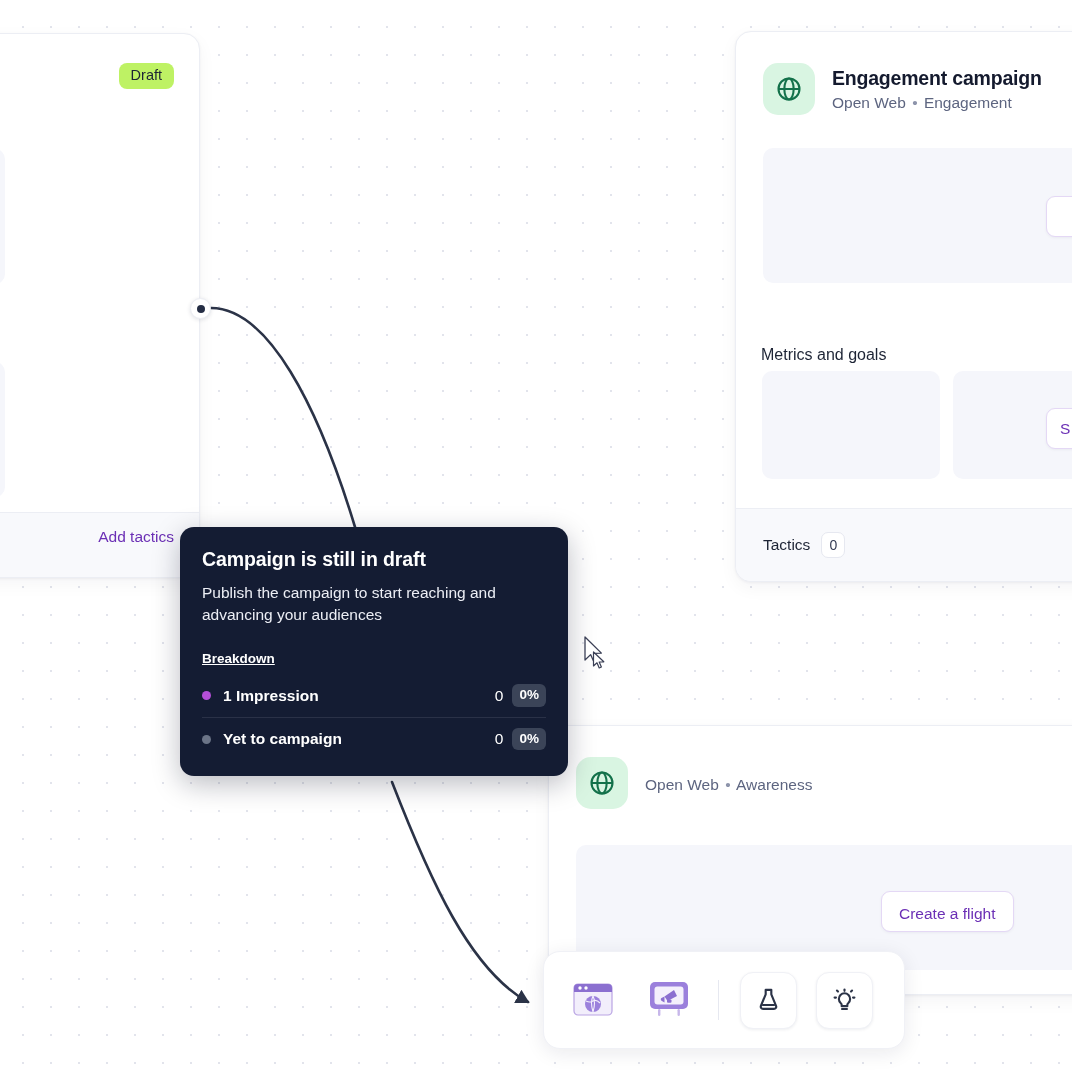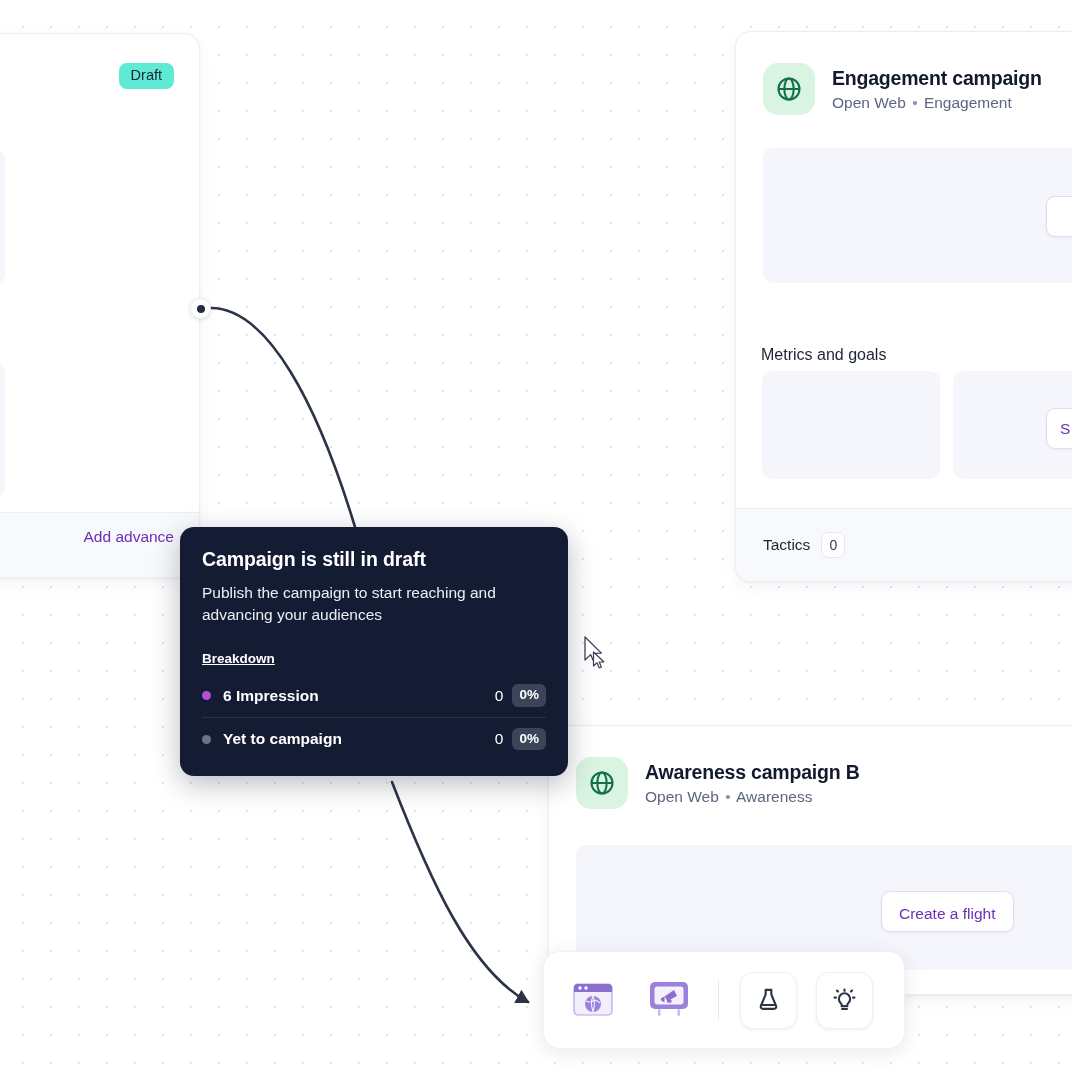--- a/index.html
+++ b/index.html
@@ -51,21 +51,21 @@
   #draft-card {
     left: -170px;
     top: 33px;
     width: 370px;
     height: 545px;
   }
   #draft-badge {
     position: absolute;
     right: 25px;
     top: 29px;
-    background: #5eead4;
+    background: #bef264;
     color: #1d2435;
     font-size: 14.5px;
     font-weight: 400;
     padding: 5px 12px 6px;
     border-radius: 8px;
     line-height: 1;
   }
   #draft-box-1 {
     position: absolute;
     left: -16px;
@@ -391,21 +391,21 @@
 </head>
 <body>
 
 <div id="canvas">
 
   <div class="card" id="draft-card">
     <div id="draft-badge">Draft</div>
     <div class="placeholder-box" id="draft-box-1"></div>
     <div class="placeholder-box" id="draft-box-2"></div>
     <div class="card-footer">
-      <div id="add-tactics">Add advance</div>
+      <div id="add-tactics">Add tactics</div>
     </div>
   </div>
   <div id="draft-handle"></div>
 
   <div class="card" id="engagement-card">
     <div class="campaign-head">
       <div class="globe-badge">
         <svg width="28" height="28" viewBox="0 0 24 24" fill="none" stroke="#13714a" stroke-width="1.8">
           <circle cx="12" cy="12" r="9"></circle>
           <ellipse cx="12" cy="12" rx="4" ry="9"></ellipse>
@@ -440,21 +440,20 @@
   <div class="card" id="awareness-card">
     <div class="campaign-head">
       <div class="globe-badge">
         <svg width="28" height="28" viewBox="0 0 24 24" fill="none" stroke="#13714a" stroke-width="1.8">
           <circle cx="12" cy="12" r="9"></circle>
           <ellipse cx="12" cy="12" rx="4" ry="9"></ellipse>
           <line x1="3" y1="12" x2="21" y2="12"></line>
         </svg>
       </div>
       <div>
-        <div class="campaign-title">Awareness campaign B</div>
         <div class="campaign-sub">
           <span>Open Web</span>
           <span class="dot-sep">•</span>
           <span>Awareness</span>
         </div>
       </div>
     </div>
     <div class="placeholder-box" id="awareness-hero"></div>
   </div>
   <button id="create-flight-btn">Create a flight</button>
@@ -469,21 +468,21 @@
     <path d="M 392 782 C 430 880 470 970 528 1002" stroke="#2b3347" stroke-width="2.6" fill="none" stroke-linecap="round" marker-end="url(#arrowhead)"></path>
   </svg>
 
   <div id="tooltip">
     <div id="tooltip-title">Campaign is still in draft</div>
     <div id="tooltip-desc">Publish the campaign to start reaching and advancing your audiences</div>
     <div id="tooltip-breakdown-label">Breakdown</div>
     <div id="bd-rows">
       <div class="bd-row">
         <span class="bd-dot" style="background:#b44fd8"></span>
-        <span class="bd-label">6 Impression</span>
+        <span class="bd-label">1 Impression</span>
         <span class="bd-value">0</span>
         <span class="bd-pct">0%</span>
       </div>
       <div class="bd-row">
         <span class="bd-dot" style="background:#6b7487"></span>
         <span class="bd-label">Yet to campaign</span>
         <span class="bd-value">0</span>
         <span class="bd-pct">0%</span>
       </div>
     </div>

